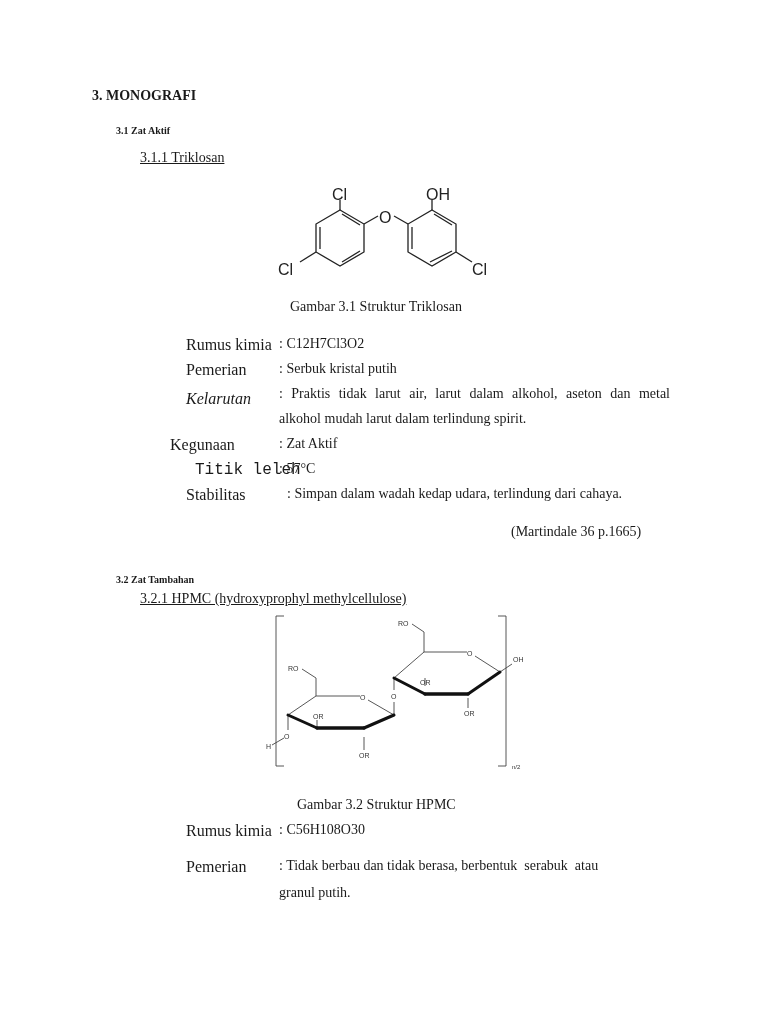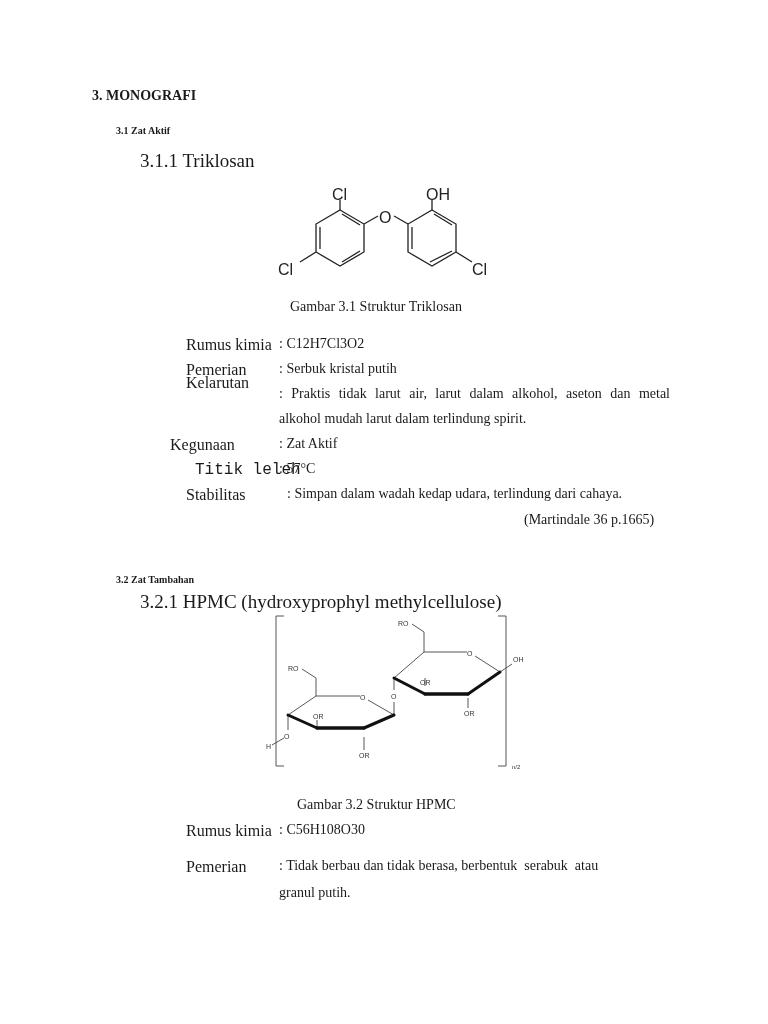--- a/index.html
+++ b/index.html
@@ -12,21 +12,21 @@
       height: 1024px;
       position: relative;
       overflow: hidden;
       font-family: "Liberation Serif", "DejaVu Serif", serif;
       color: #1a1a1a;
       font-size: 14px;
     }
     .abs { position: absolute; white-space: nowrap; }
     .h1 { font-weight: bold; font-size: 14px; }
     .h2 { font-weight: bold; font-size: 10px; }
-    .h3 { font-size: 19px; }
+    .h3 { font-size: 14px; text-decoration: underline; }
     .caption { font-size: 14px; }
     .row-label { font-size: 16px; }
     .row-value { font-size: 14px; }
     .just {
       white-space: normal;
       text-align: justify;
       text-align-last: justify;
     }
     svg text {
       font-family: "Liberation Sans", "DejaVu Sans", sans-serif;
@@ -72,34 +72,34 @@
 
 <div class="abs caption" style="left:290px; top:299px;">Gambar 3.1 Struktur Triklosan</div>
 
 <div>
   <div class="abs row-label" style="left:186px; top:336px;">Rumus kimia</div>
   <div class="abs row-value" style="left:279px; top:336px;text-align:center;">: C12H7Cl3O2</div>
 
   <div class="abs row-label" style="left:186px; top:361px;">Pemerian</div>
   <div class="abs row-value" style="left:279px; top:361px;">: Serbuk kristal putih</div>
 
-  <div class="abs row-label" style="left:186px; top:374px;">Kelarutan</div>
+  <div class="abs row-label" style="left:186px; top:390px;font-style:italic;">Kelarutan</div>
   <div class="abs row-value just" style="left:279px; top:386px; width:391px;">: Praktis tidak larut air, larut dalam alkohol, aseton dan metal</div>
   <div class="abs row-value" style="left:279px; top:411px;">alkohol mudah larut dalam terlindung spirit.</div>
 
   <div class="abs row-label" style="left:170px; top:436px;">Kegunaan</div>
   <div class="abs row-value" style="left:279px; top:436px;">: Zat Aktif</div>
 
   <div class="abs row-label" style="left:195px; top:461px;font-family:Liberation Mono, monospace;">Titik leleh</div>
   <div class="abs row-value" style="left:279px; top:461px;">: 57°C</div>
 
   <div class="abs row-label" style="left:186px; top:486px;font-family:Liberation Serif, serif;">Stabilitas</div>
   <div class="abs row-value" style="left:287px; top:486px;">: Simpan dalam wadah kedap udara, terlindung dari cahaya.</div>
 
-  <div class="abs row-value" style="left:511px; top:512px;margin-left:13px;">(Martindale 36 p.1665)</div>
+  <div class="abs row-value" style="left:511px; top:524px;">(Martindale 36 p.1665)</div>
 </div>
 
 <div class="abs h2" style="left:116px; top:574px;">3.2 Zat Tambahan</div>
 <div class="abs h3" style="left:140px; top:591px;">3.2.1 HPMC (hydroxyprophyl methylcellulose)</div>
 
 <svg class="abs" style="left:262px; top:612px;" width="290" height="160" viewBox="0 0 290 160">
   <g stroke="#444" stroke-width="0.9" fill="none">
 
     <polyline points="22,4 14,4 14,154 22,154"></polyline>
     <polyline points="236,4 244,4 244,154 236,154"></polyline>

